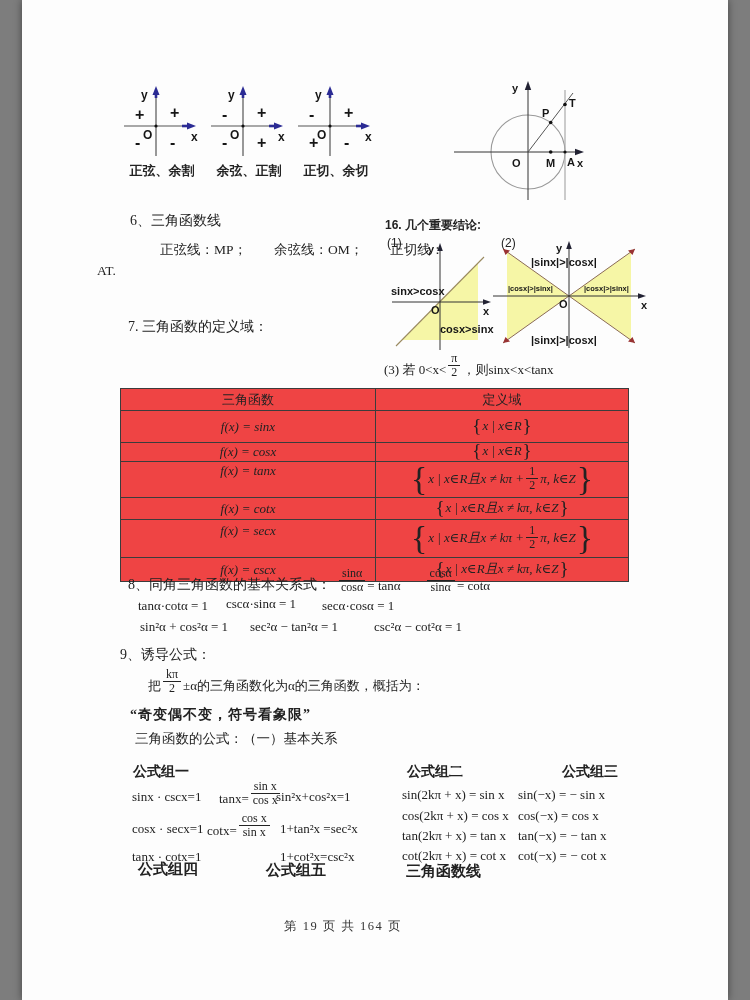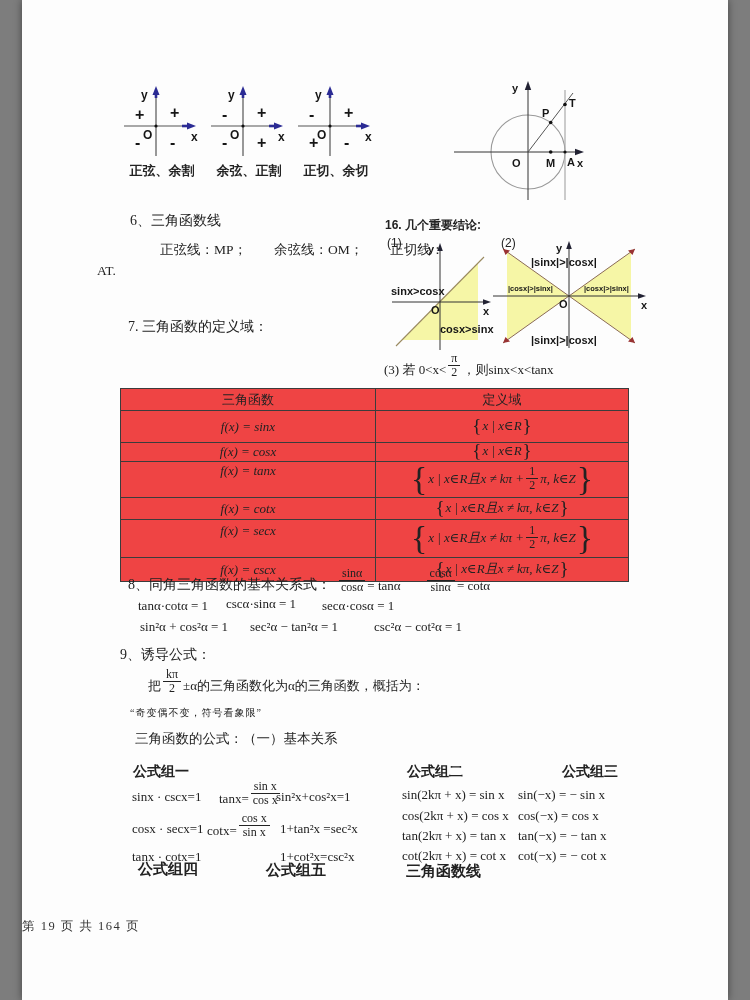--- a/index.html
+++ b/index.html
@@ -26,22 +26,22 @@
   .mrow{display:inline-flex;align-items:flex-end;font-size:13px;white-space:nowrap}
   table.dom{border-collapse:collapse;table-layout:fixed;width:508px;background:#ef4444}
   table.dom td,table.dom th{border:1px solid #3c3c3c;text-align:center;vertical-align:middle;
         font-size:13px;padding:0;font-weight:normal}
   .fn{font-style:italic}
   .brc{font-size:19px;font-weight:400;line-height:0;padding:0 1px}
   .brc.big{font-size:34px;font-weight:300}
   .domcell{display:inline-flex;align-items:center;justify-content:center}
   .gh{font-family:"Liberation Sans",sans-serif;font-weight:bold;font-size:14px;white-space:nowrap}
   .fitem{font-size:13px;white-space:nowrap}
-  .footer{width:642px;font-size:12.5px;letter-spacing:1.5px;color:#333}
-  .quote{font-weight:normal;font-size:10px;letter-spacing:1px}
+  .footer{width:642px;text-align:center;font-size:12.5px;letter-spacing:1.5px;color:#333}
+  .quote{font-weight:bold;font-size:14px;letter-spacing:1px}
 </style>
 </head>
 <body>
 
 <div class="page">
 
   <div class="abs minidiag" style="left:92px;top:84px">
     <svg width="84" height="76" viewBox="0 0 84 76">
       <line x1="36" y1="8" x2="36" y2="72" stroke="#555" stroke-width="1.2"></line>
       <line x1="4" y1="42" x2="70" y2="42" stroke="#555" stroke-width="1.2"></line>

